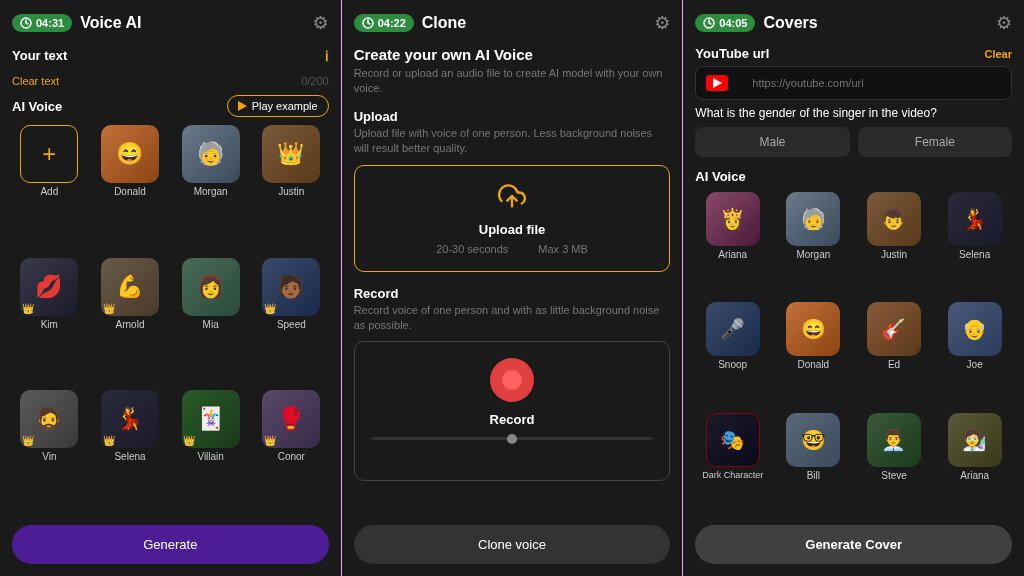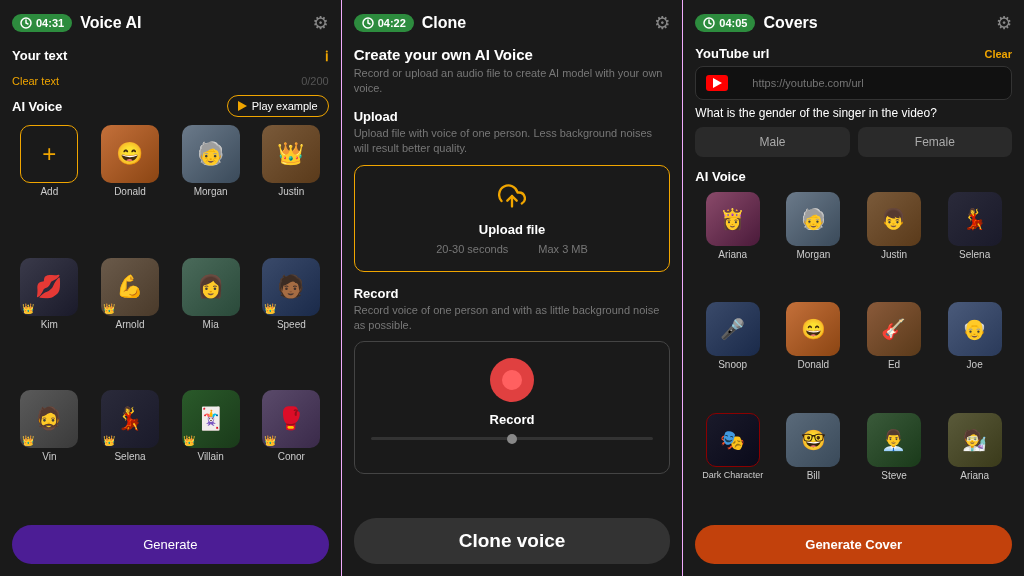--- a/index.html
+++ b/index.html
@@ -325,22 +325,22 @@
       top: -3.5px;
       left: 50%;
       transform: translateX(-50%);
     }
     .clone-voice-btn {
       background: #333;
       border: none;
       border-radius: 22px;
       padding: 12px;
       color: white;
-      font-size: 19px;
-      font-weight: 700;
+      font-size: 13px;
+      font-weight: 400;
       width: 100%;
       cursor: pointer;
       margin-top: 32px;
     }
 
     
     .youtube-label {
       color: white;
       font-size: 13px;
       font-weight: 600;
@@ -436,21 +436,21 @@
       background: #2a2a2a;
       position: relative;
       overflow: hidden;
     }
     .voice-name3 {
       color: #ccc;
       font-size: 10px;
       text-align: center;
     }
     .generate-cover-btn {
-      background: #c2410c;
+      background: #404040;
       border: none;
       border-radius: 22px;
       padding: 12px;
       color: white;
       font-size: 13px;
       font-weight: 600;
       width: 100%;
       cursor: pointer;
       margin-top: 8px;
     }

